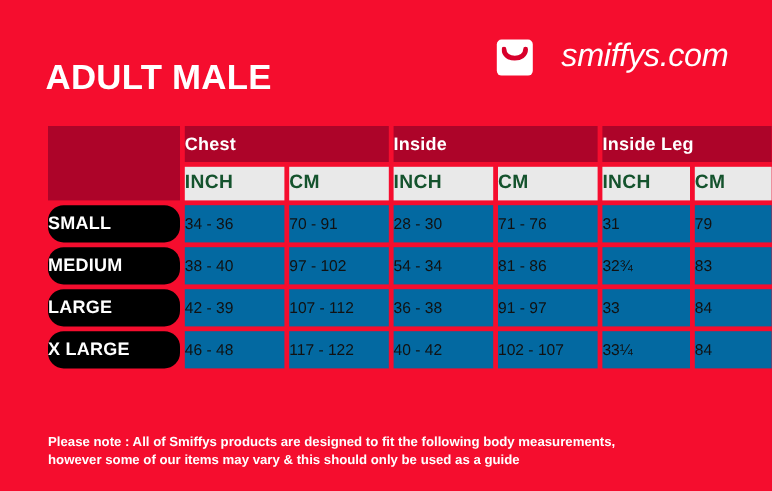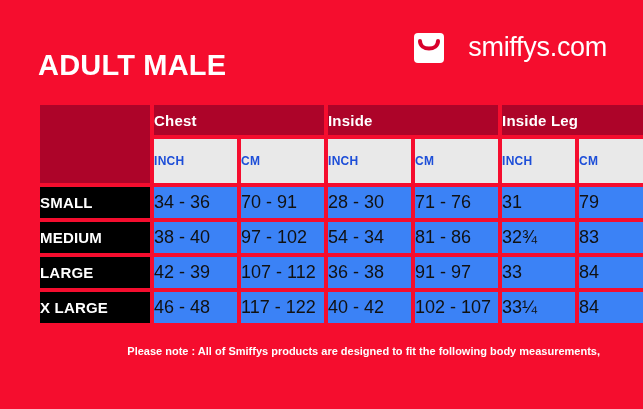--- a/index.html
+++ b/index.html
@@ -33,22 +33,23 @@
     font-size: 29px;
     font-weight: bold;
     letter-spacing: 0.2px;
     line-height: 1;
     white-space: nowrap;
     font-stretch: condensed;
     margin-top: 36px;
   }
   .brand {
     display: flex;
-    align-items: center;
+    align-items: flex-start;
     gap: 24px;
+    font-style: italic;
   }
   .brand-mark {
     width: 30px;
     height: 30px;
     background: #ffffff;
     border-radius: 4px;
     position: relative;
     flex: 0 0 auto;
   }
   .brand-mark svg {
@@ -98,57 +99,57 @@
     color: #ffffff;
     font-size: 15px;
     font-weight: bold;
     height: 30px;
     letter-spacing: 0.2px;
   }
 
   
   .unit-head {
     background: #e9e9e9;
-    color: #1d4ed8;
-    font-size: 12px;
-    height: 44px;
+    color: #14532d;
+    font-size: 16px;
+    height: 28px;
     letter-spacing: 0.3px;
   }
 
   
   .size-name {
     background: #000000;
     color: #ffffff;
     font-size: 15px;
     font-weight: bold;
     height: 31px;
     text-align: left;
     padding-left: 9px;
     letter-spacing: 0.2px;
+    border-radius: 13px;
   }
 
   
   .value-cell {
-    background: #3b82f6;
+    background: #0369a1;
     color: #111111;
-    font-size: 18px;
+    font-size: 13px;
     height: 16px;
   }
 
   
   .note {
     position: absolute;
     left: 40px;
-    top: 344px;
+    top: 362px;
     width: 560px;
     color: #ffffff;
     font-size: 11px;
     font-weight: bold;
     line-height: 15px;
-    text-align: right;
   }
 </style>
 </head>
 <body>
 
 <div class="header">
   <div class="page-title">ADULT MALE</div>
 
   <div class="brand">
     <div class="brand-mark">
@@ -221,13 +222,14 @@
       <td class="value-cell">40 - 42</td>
       <td class="value-cell">102 - 107</td>
       <td class="value-cell">33¼</td>
       <td class="value-cell">84</td>
     </tr>
   </tbody>
 </table>
 
 <div class="note">
   <div>Please note : All of Smiffys products are designed to fit the following body measurements,</div>
+  <div>however some of our items may vary &amp; this should only be used as a guide</div>
 </div>
 
 </body></html>

